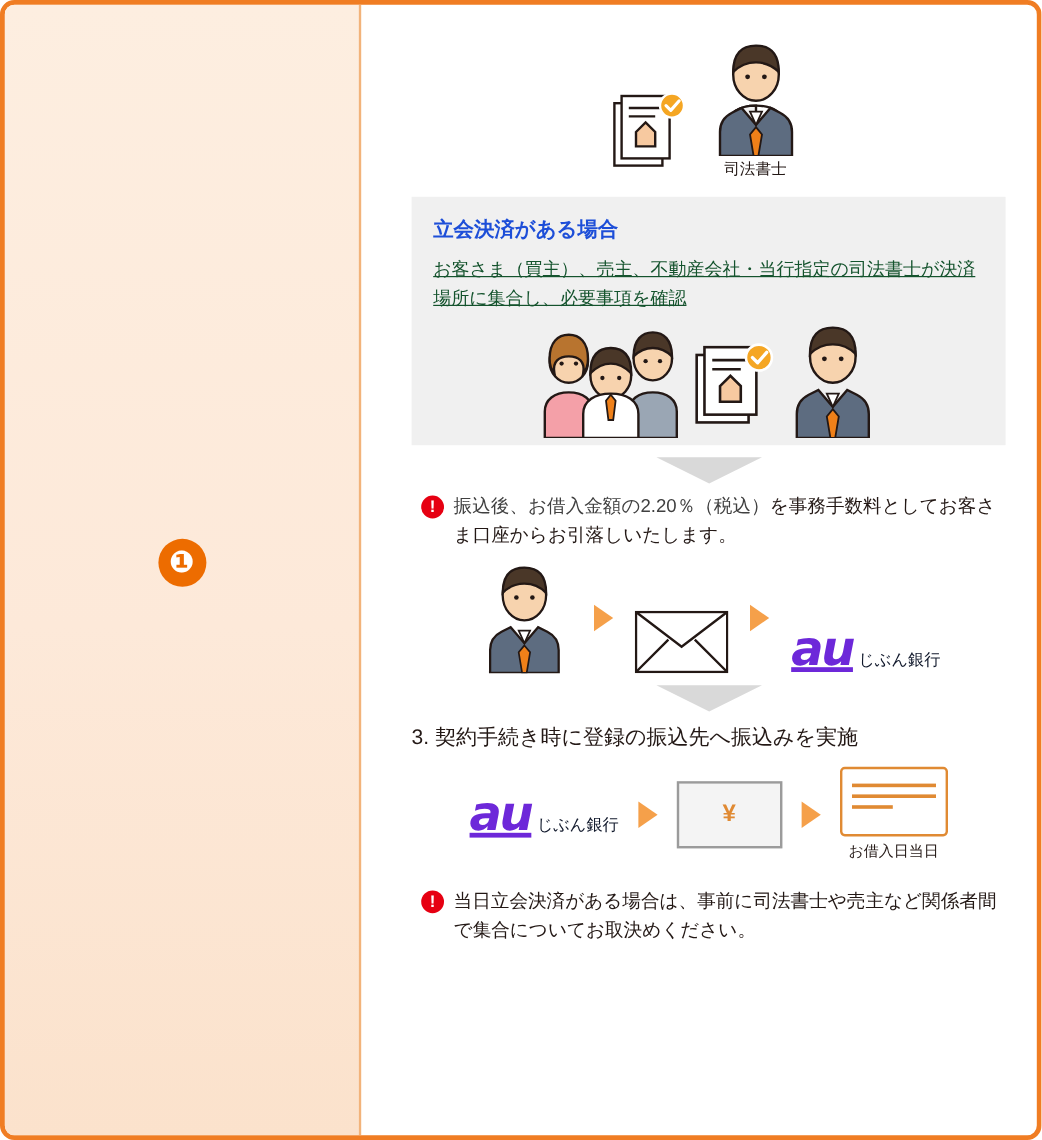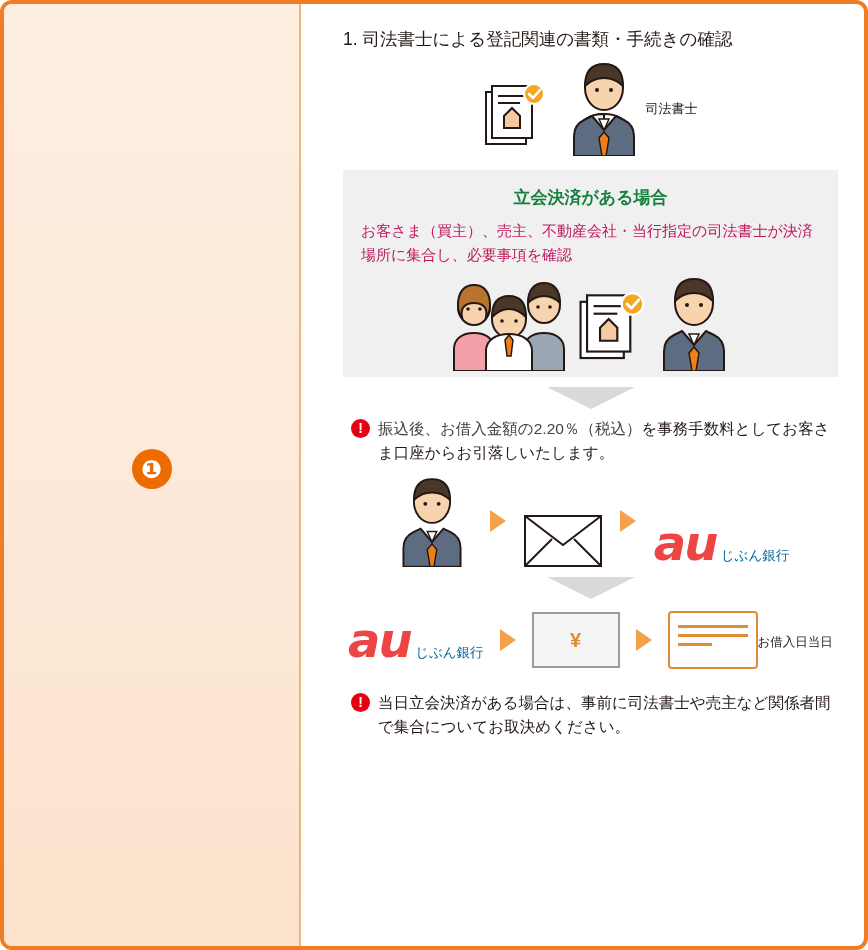--- a/index.html
+++ b/index.html
@@ -82,29 +82,29 @@
   }
   
   .info-box {
     background: #f0f0f0;
     padding: 16px 18px 6px 18px;
     margin: 14px 0 0 0;
   }
   .info-box-title {
     font-size: 17px;
     font-weight: bold;
-    color: #15803d;
+    color: #1d4ed8;
     margin: 0 0 10px 0;
-    text-align: center;
   }
   .info-box-text {
     font-size: 15px;
-    color: #be185d;
+    color: #14532d;
     line-height: 1.6;
     margin: 0;
+    text-decoration: underline;
   }
   .info-illus {
     display: flex;
     align-items: flex-end;
     justify-content: center;
     gap: 4px;
     margin-top: 8px;
   }
   
   .down-arrow {
@@ -145,31 +145,32 @@
     line-height: 1.55;
     color: #231815;
   }
   .note-text .red-seg { color: #404040; }
   .note-text .blk-seg { color: #231815; }
   
   .au-logo {
     text-align: center;
   }
   .au-logo .au-mark {
-    font-size: 48px;
-    font-weight: bold;
-    color: #ef4444;
+    font-size: 40px;
+    font-weight: bold;
+    color: #6d28d9;
     letter-spacing: -2px;
     line-height: 1;
     font-style: italic;
     font-family: "DejaVu Sans", sans-serif;
+    text-decoration: underline;
   }
   .au-logo .au-sub {
     font-size: 13.5px;
-    color: #0369a1;
+    color: #0f172a;
     margin-top: 2px;
   }
   .arrow-right {
     width: 0; height: 0;
     border-top: 11px solid transparent;
     border-bottom: 11px solid transparent;
     border-left: 16px solid #f5a04a;
     align-self: center;
   }
   .money-box {
@@ -202,35 +203,34 @@
   }
   .card .s1 { top: 12px; }
   .card .s2 { top: 21px; }
   .card .s3 { top: 30px; width: 40%; right: auto; }
   .card-caption {
     text-align: center;
     font-size: 12.5px;
     margin-top: 4px;
     color: #231815;
   }
-  .unit { display:flex; flex-direction:row; align-items:center;justify-content:flex-end; }
+  .unit { display:flex; flex-direction:column; align-items:center;justify-content:flex-end; }
   svg { display: block; }
 </style>
 </head>
 <body>
 
 <div class="page">
 
   <div class="left-panel">
     <div class="step-badge">❶</div>
   </div>
 
   <div class="right-panel">
 
-    <p class="step-heading">1. 司法書士による登記関連の書類・手続きの確認</p>
 
     <div class="illus-row">
 
       <span>
         <svg width="64" height="74" viewBox="0 0 64 74">
           <rect x="2" y="10" width="40" height="52" fill="#ffffff" stroke="#231815" stroke-width="2"></rect>
           <rect x="8" y="4" width="40" height="52" fill="#ffffff" stroke="#231815" stroke-width="2"></rect>
           <path d="M20 34 l8 -8 l8 8 v12 h-16 z" fill="#f7c9a0" stroke="#231815" stroke-width="2"></path>
           <line x1="14" y1="14" x2="42" y2="14" stroke="#231815" stroke-width="2"></line>
           <line x1="14" y1="21" x2="36" y2="21" stroke="#231815" stroke-width="2"></line>
@@ -341,20 +341,21 @@
       <span class="au-logo">
         <span class="au-mark">au</span>
         <span class="au-sub">じぶん銀行</span>
       </span>
     </div>
 
     <div class="down-arrow">
         <div class="tri"></div>
       </div>
 
+    <p class="step-heading">3. 契約手続き時に登録の振込先へ振込みを実施</p>
 
     <div class="illus-row" style="gap:16px;margin-top:12px;align-items:center;">
       <span class="au-logo">
         <span class="au-mark">au</span>
         <span class="au-sub">じぶん銀行</span>
       </span>
       <span class="arrow-right"></span>
       <span class="money-box">¥</span>
       <span class="arrow-right"></span>
       <span class="unit">

